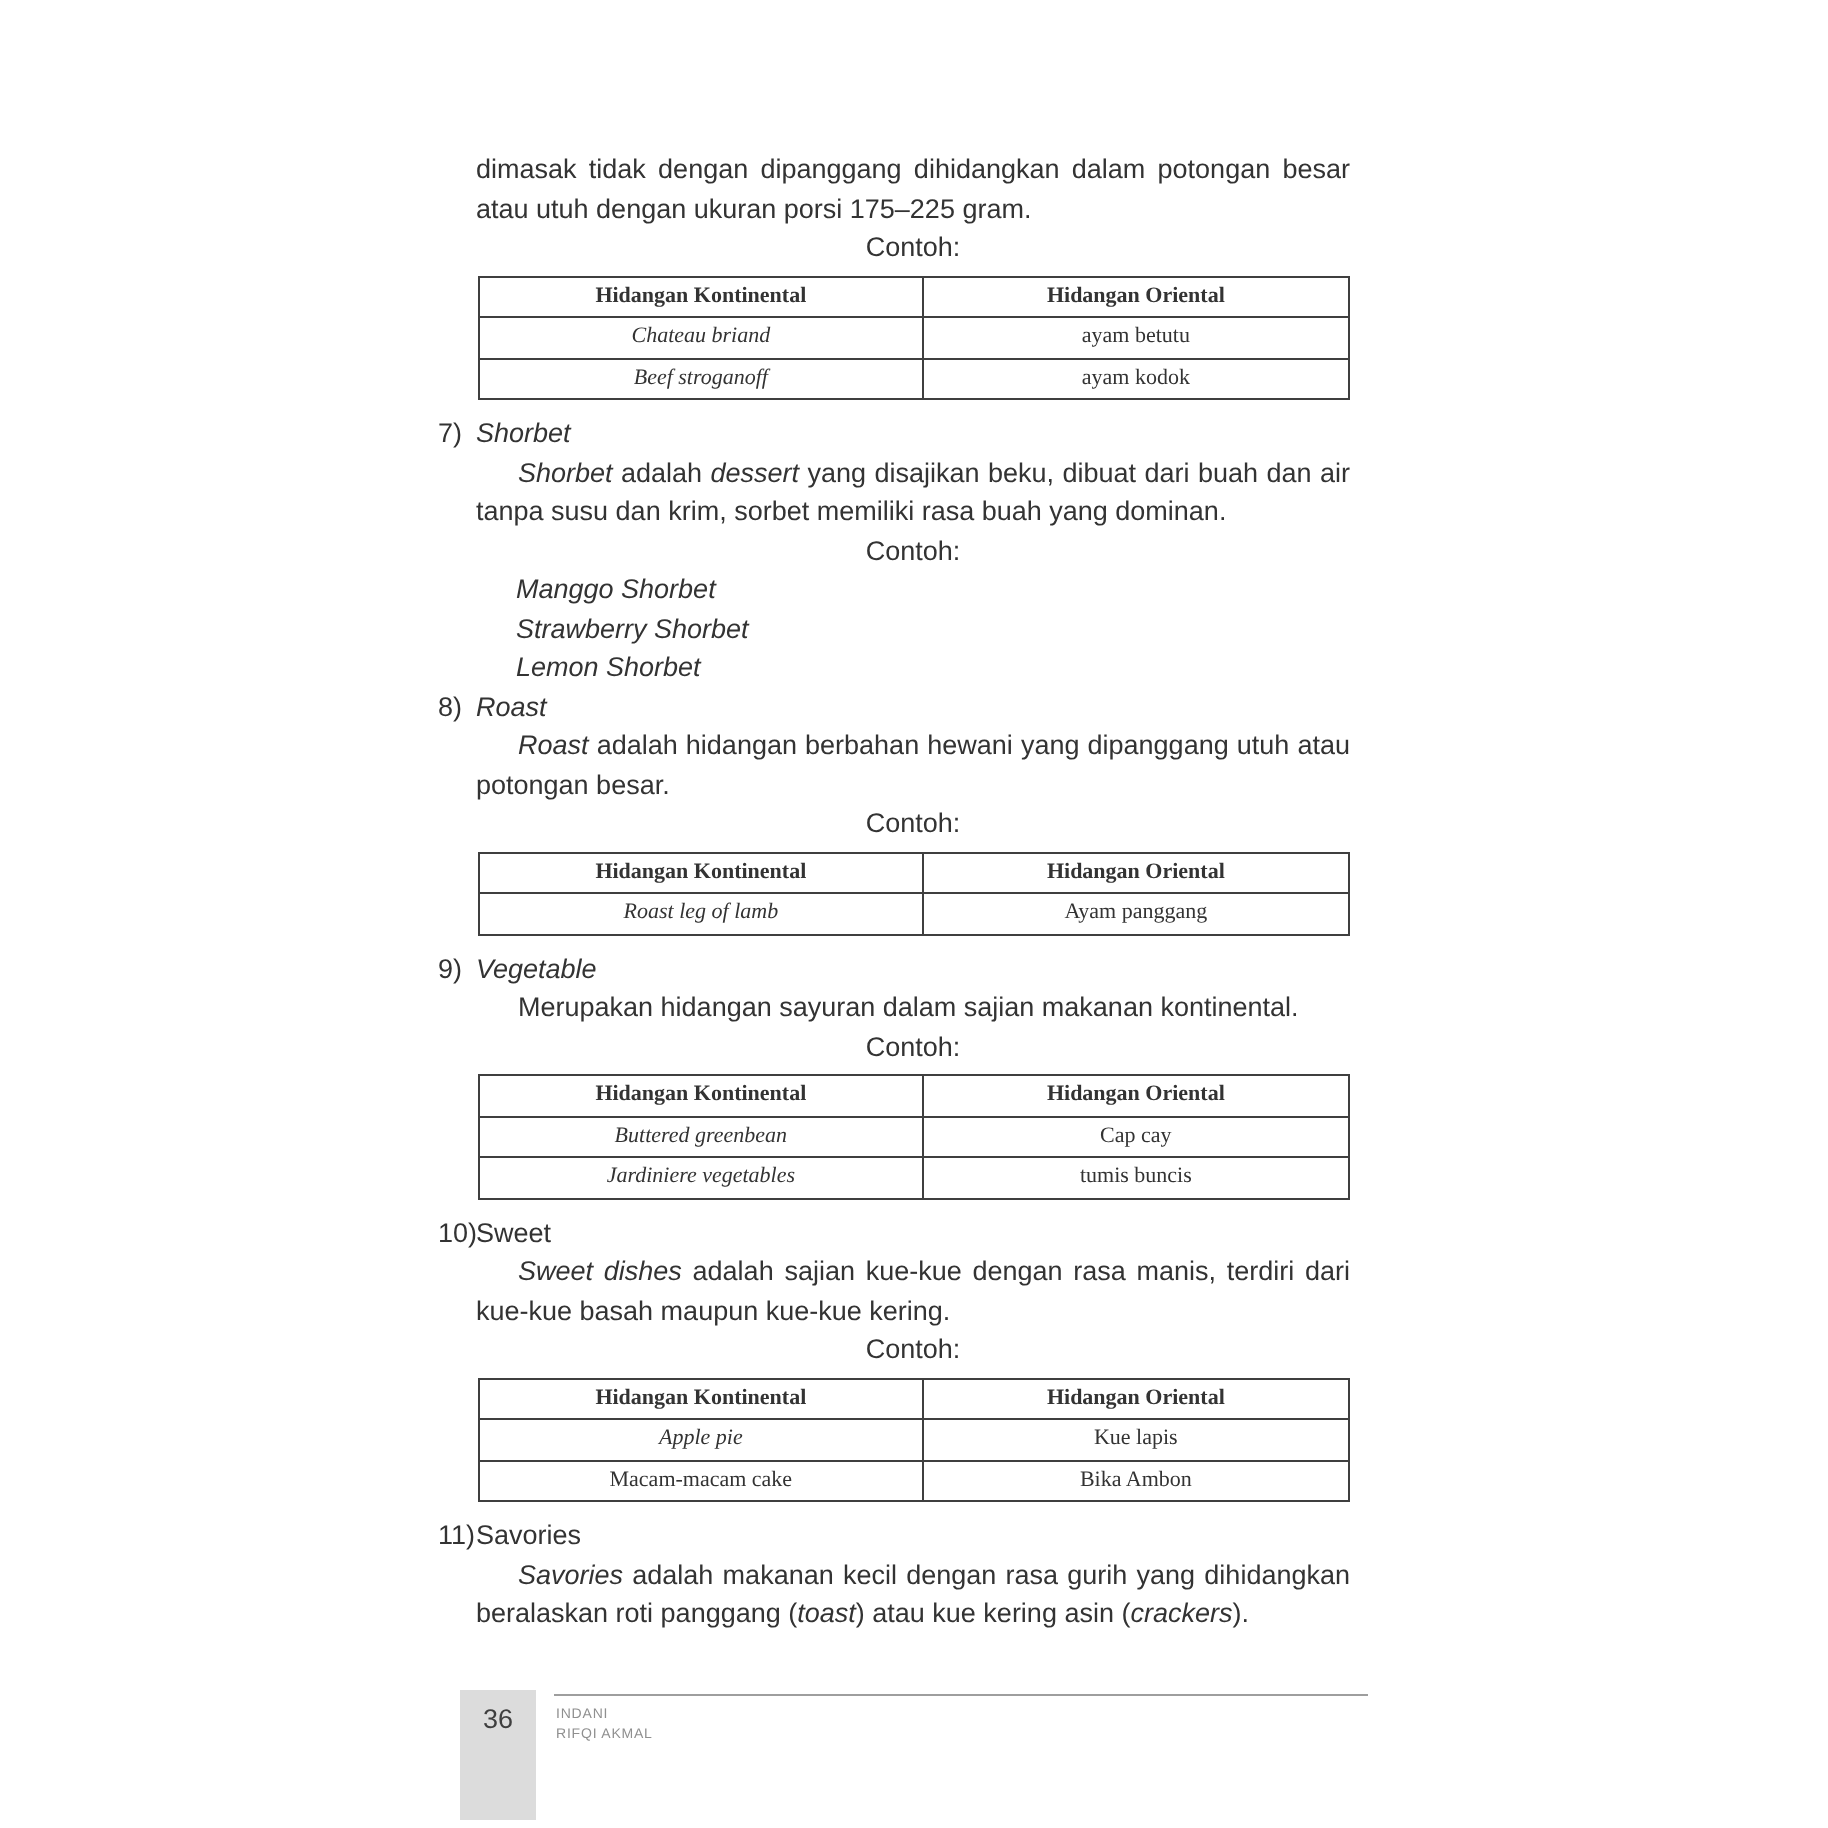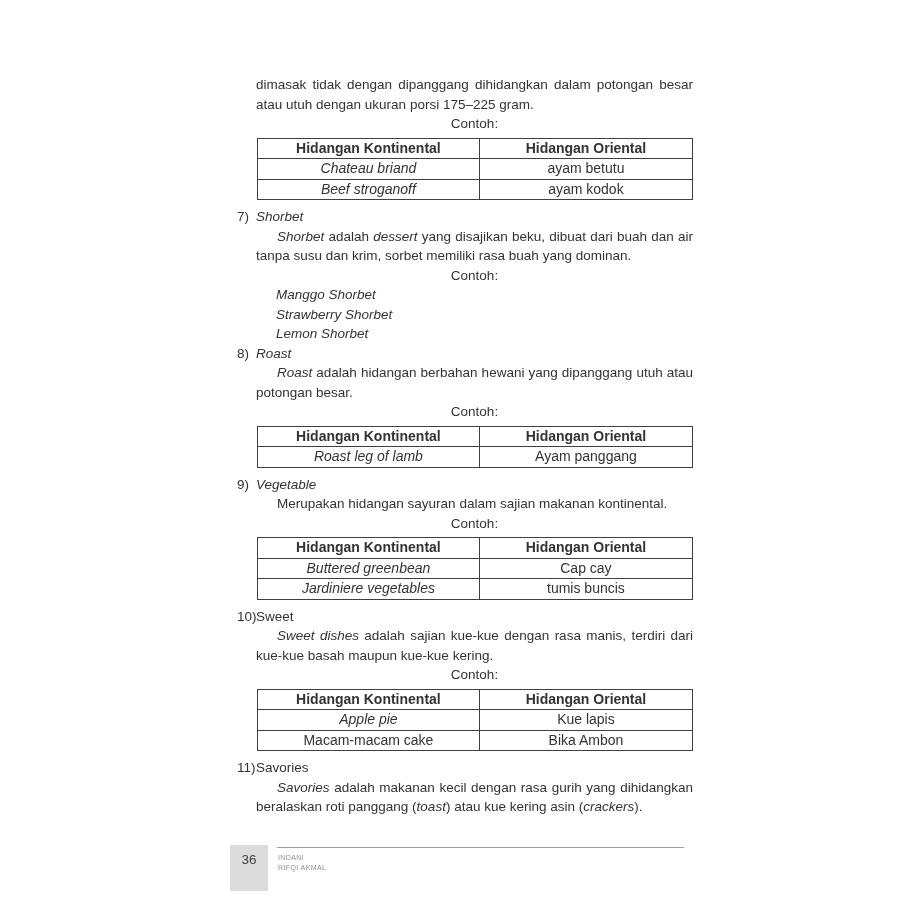--- a/index.html
+++ b/index.html
@@ -12,45 +12,45 @@
   }
   html,body{margin:0;padding:0;}
   body{
     width:914px;height:914px;background:#ffffff;
     font-family:"Liberation Sans", sans-serif;
     color:var(--text);
     overflow:hidden;
   }
   .page{position:relative;width:914px;height:914px;background:#ffffff;}
   .content{
-    position:absolute;left:256px;top:75px;width:437px;
+    position:absolute;left:238px;top:75px;width:437px;
     font-size:13.5px;line-height:19.5px;color:var(--text);
   }
   p{margin:0;}
   .para{text-align:justify;text-indent:21px;}
   .para.no-indent{text-indent:0;}
   .contoh{text-align:center;}
   .sec-title{position:relative;margin:0;}
   .num{position:absolute;left:-19px;top:0;white-space:nowrap;}
   .examples .ex{margin-left:20px;}
   table.ex-table{
     border-collapse:collapse;width:436px;margin:4px 0 7px 1px;
     table-layout:fixed;
   }
   table.ex-table th, table.ex-table td{
     border:1px solid var(--border);
     text-align:center;vertical-align:middle;
-    padding:1px 4px;font-size:14px;line-height:17.5px;
+    padding:1px 4px;font-size:11px;line-height:17.5px;font-family:Liberation Serif, serif;
   }
   table.ex-table th{font-weight:bold;}
   table.ex-table col.c1{width:51%;}
   table.ex-table col.c2{width:49%;}
   
   .pagebox{
-    position:absolute;left:230px;top:845px;width:38px;height:46px;
+    position:absolute;left:230px;top:845px;width:38px;height:65px;
     background:var(--footer_box);
   }
   .pagebox .pnum{
     display:block;text-align:center;margin-top:7px;
     font-size:13.5px;color:var(--page_num);
   }
   .footer-rule{
     position:absolute;left:277px;top:847px;width:407px;height:1px;
     background:var(--footer_line);
   }

